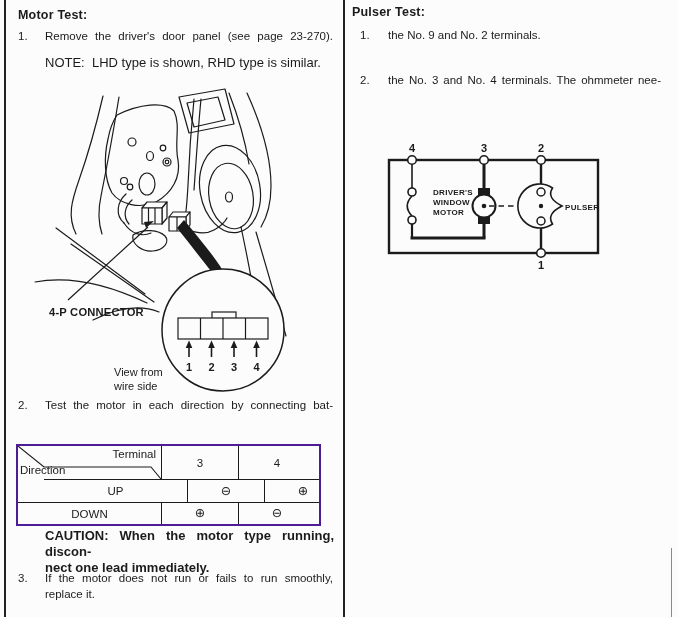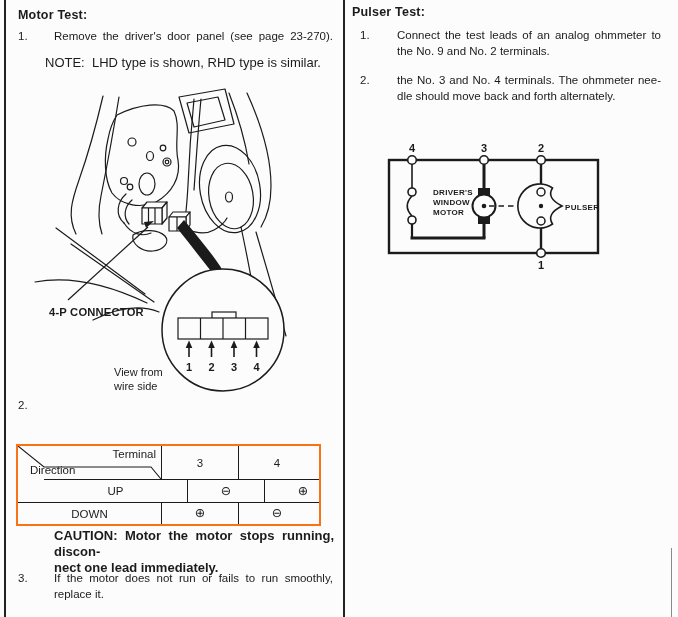--- a/index.html
+++ b/index.html
@@ -6,41 +6,41 @@
   .page{
     position:relative;width:678px;height:617px;background:#fcfcfc;
     font-family:"Liberation Sans","DejaVu Sans",sans-serif;color:#1b1b1b;
     overflow:hidden;
   }
   .vline{position:absolute;background:#222;}
   .heading{position:absolute;font-size:12.5px;font-weight:bold;letter-spacing:.2px;}
   .step{position:absolute;display:flex;font-size:11.5px;line-height:16px;}
   .stepnum{flex:0 0 27px;}
   .steptext{flex:1;}
-  .line{min-height:16px;margin-left:9px;}
+  .line{min-height:16px;}
   .j{text-align:justify;text-align-last:justify;}
   .pre{white-space:pre-wrap;}
   .bold{font-weight:bold;}
   .note{position:absolute;font-size:13px;line-height:16px;}
   svg text{fill:#1b1b1b;font-family:"Liberation Sans","DejaVu Sans",sans-serif;}
   
   .mtable{
     position:absolute;left:16px;top:444px;width:301px;
-    border:2px solid #f97316;font-size:11.5px;
+    border:2px solid #4c1d95;font-size:11.5px;
   }
   .trow{display:grid;grid-template-columns:143px 77px 77px;}
   .trow + .trow{border-top:1.2px solid #1b1b1b;}
   .tcell{display:flex;align-items:center;justify-content:center;}
   .tcell + .tcell{border-left:1.2px solid #1b1b1b;}
   .hrow{height:33px;}
   .drow1{height:22px;margin-left:26px;}
   .drow2{height:21px;}
   .corner{position:relative;}
   .corner-top{position:absolute;right:5px;top:2px;}
-  .corner-bottom{position:absolute;left:12px;bottom:3px;}
+  .corner-bottom{position:absolute;left:2px;bottom:3px;}
   .sym{font-family:"DejaVu Sans",sans-serif;font-size:12.5px;line-height:1;}
 </style>
 </head>
 <body>
 
 <div class="page">
 
   <div class="vline" style="left:3.5px;top:0;width:2px;height:617px;"></div>
   <div class="vline" style="left:343px;top:0;width:1.6px;height:617px;"></div>
   <div class="vline" style="left:671px;top:548px;width:1.2px;height:69px;background:#8a8a8a;"></div>
@@ -151,20 +151,21 @@
       <text x="44" y="232" font-size="11.2" font-weight="bold" letter-spacing="0.2">4-P CONNECTOR</text>
       <g font-size="11">
         <text x="109" y="292">View from</text>
         <text x="109" y="306">wire side</text>
       </g>
     </svg>
 
     <div class="step" style="left:18px;top:397px;width:315px;">
       <div class="stepnum">2.</div>
       <div class="steptext">
+        <div class="line j">Test the motor in each direction by connecting bat-</div>
       </div>
     </div>
 
     <div class="mtable">
       <div class="trow hrow">
         <div class="tcell corner">
           <svg width="143" height="33" viewBox="0 0 143 33" style="position:absolute;left:0;top:0;">
             <polyline points="0,0 26,21 133,21 143,33" fill="none" stroke="#1b1b1b" stroke-width="1.1"></polyline>
           </svg>
           <span class="corner-top">Terminal</span>
@@ -179,49 +180,47 @@
         <div class="tcell sym">⊕</div>
       </div>
       <div class="trow drow2">
         <div class="tcell">DOWN</div>
         <div class="tcell sym">⊕</div>
         <div class="tcell sym">⊖</div>
       </div>
     </div>
 
     <div class="note bold" style="left:45px;top:528px;width:289px;">
-      <div class="line j">CAUTION: Motor the motor stops running, discon-</div>
+      <div class="line j">CAUTION: When the motor type running, discon-</div>
       <div class="line">nect one lead immediately.</div>
     </div>
 
     <div class="step" style="left:18px;top:570px;width:315px;">
       <div class="stepnum">3.</div>
       <div class="steptext">
         <div class="line j">If the motor does not run or fails to run smoothly,</div>
         <div class="line">replace it.</div>
       </div>
     </div>
   </div>
 
   <div>
     <div class="heading" style="left:352px;top:5px;">Pulser Test:</div>
 
     <div class="step" style="left:360px;top:27px;width:301px;">
       <div class="stepnum" style="flex-basis:28px;">1.</div>
       <div class="steptext">
-        <div class="line j">Connect the test leads of an analog ohmmeter to</div>
         <div class="line">the No. 9 and No. 2 terminals.</div>
       </div>
     </div>
 
     <div class="step" style="left:360px;top:72px;width:301px;">
       <div class="stepnum" style="flex-basis:28px;">2.</div>
       <div class="steptext">
         <div class="line j">the No. 3 and No. 4 terminals. The ohmmeter nee-</div>
-        <div class="line">dle should move back and forth alternately.</div>
       </div>
     </div>
 
     <svg style="position:absolute;left:355px;top:138px;" width="290" height="142" viewBox="0 0 290 142">
       <rect x="34" y="22" width="209" height="93" fill="none" stroke="#1b1b1b" stroke-width="2.4"></rect>
 
       <g stroke="#1b1b1b" fill="none">
         <line x1="57" y1="26" x2="57" y2="50" stroke-width="1.6"></line>
         <path d="M 57,58 Q 47.5,68 57,78" stroke-width="1.6"></path>
         <line x1="57" y1="86" x2="57" y2="99" stroke-width="2.2"></line>

